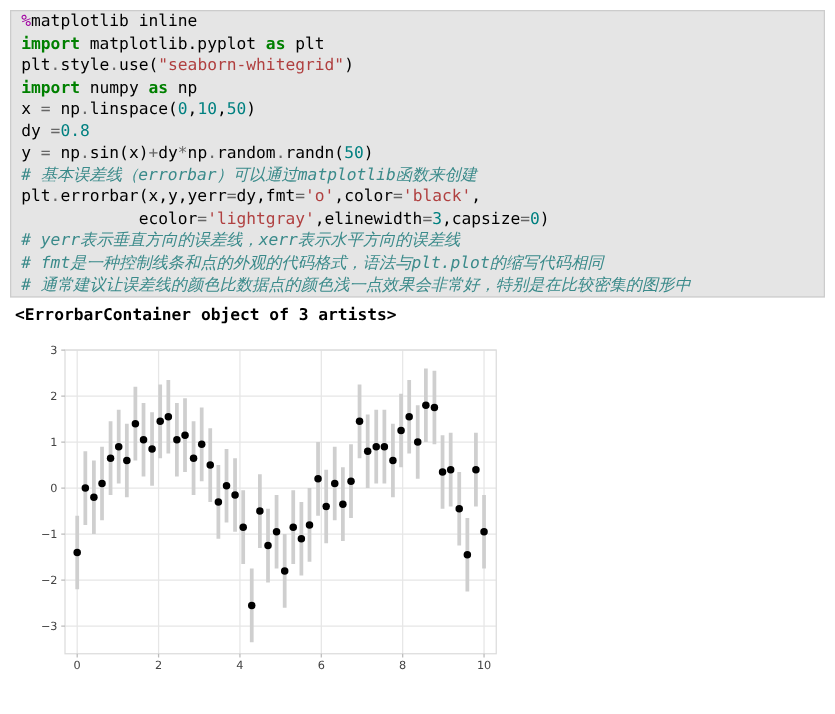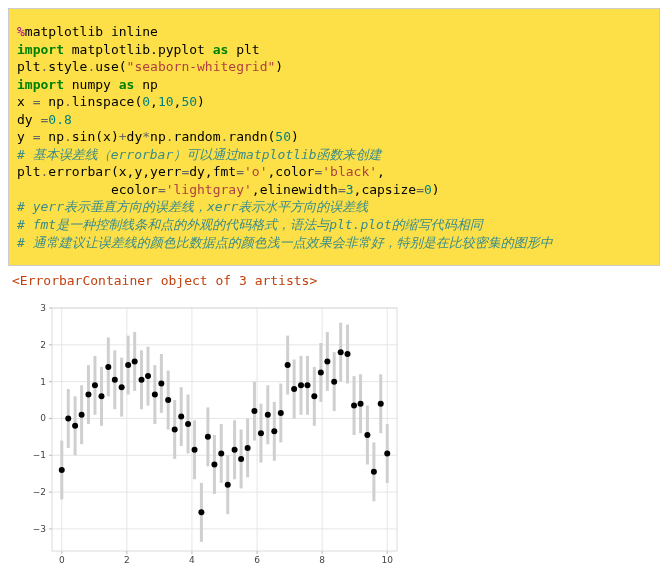--- a/index.html
+++ b/index.html
@@ -7,37 +7,38 @@
     padding: 8px;
     background: #fff;
     font-family: "DejaVu Sans Mono", Menlo, Consolas, monospace;
     font-size: 13px;
     line-height: 1.35;
     color: #000;
     width: 668px;
     box-sizing: border-box;
   }
   .code-cell {
-    background: #fde047;
+    background: #e5e5e5;
     border: 1px solid #ccc;
-    padding: 14px 8px;
+    padding: 0 8px;
     white-space: pre;
     overflow: hidden;
   }
   .tk-magic   { color: #a000a0; }
   .tk-kw      { color: #008000; font-weight: bold; }
   .tk-name    { color: #000; }
   .tk-op      { color: #666; }
   .tk-str     { color: #b04040; }
   .tk-num     { color: #008080; }
   .tk-comment { color: #3a8a8a; font-style: italic; }
   .output-text {
     padding: 6px 2px 4px 4px;
-    color: #c2410c;
+    color: #000000;
     white-space: pre;
+    font-weight: bold;
   }
   .chart-wrap {
     padding-left: 4px;
     padding-top: 4px;
   }
   svg { display: block; }
   .gridline { stroke: #e6e6e6; stroke-width: 1; }
   .axis-spine { stroke: #dcdcdc; stroke-width: 1; fill: none; }
   .err { stroke: #cfcfcf; stroke-width: 3; stroke-linecap: butt; }
   .dot { fill: #000; }

